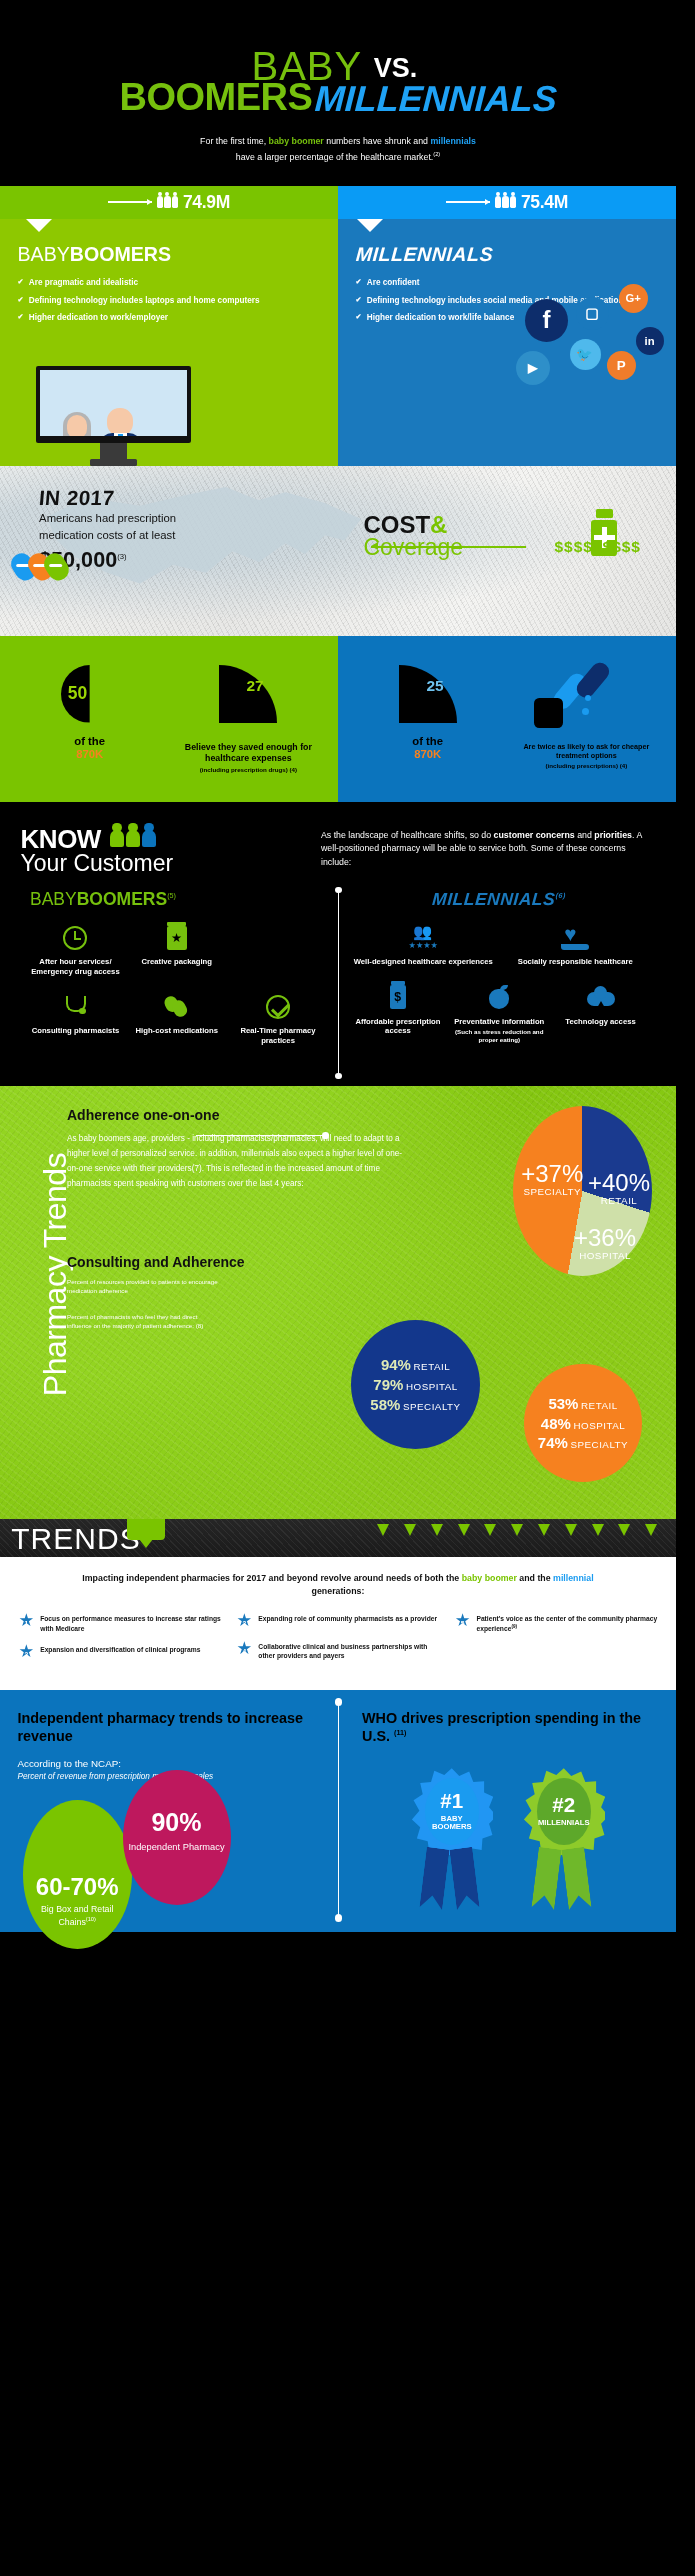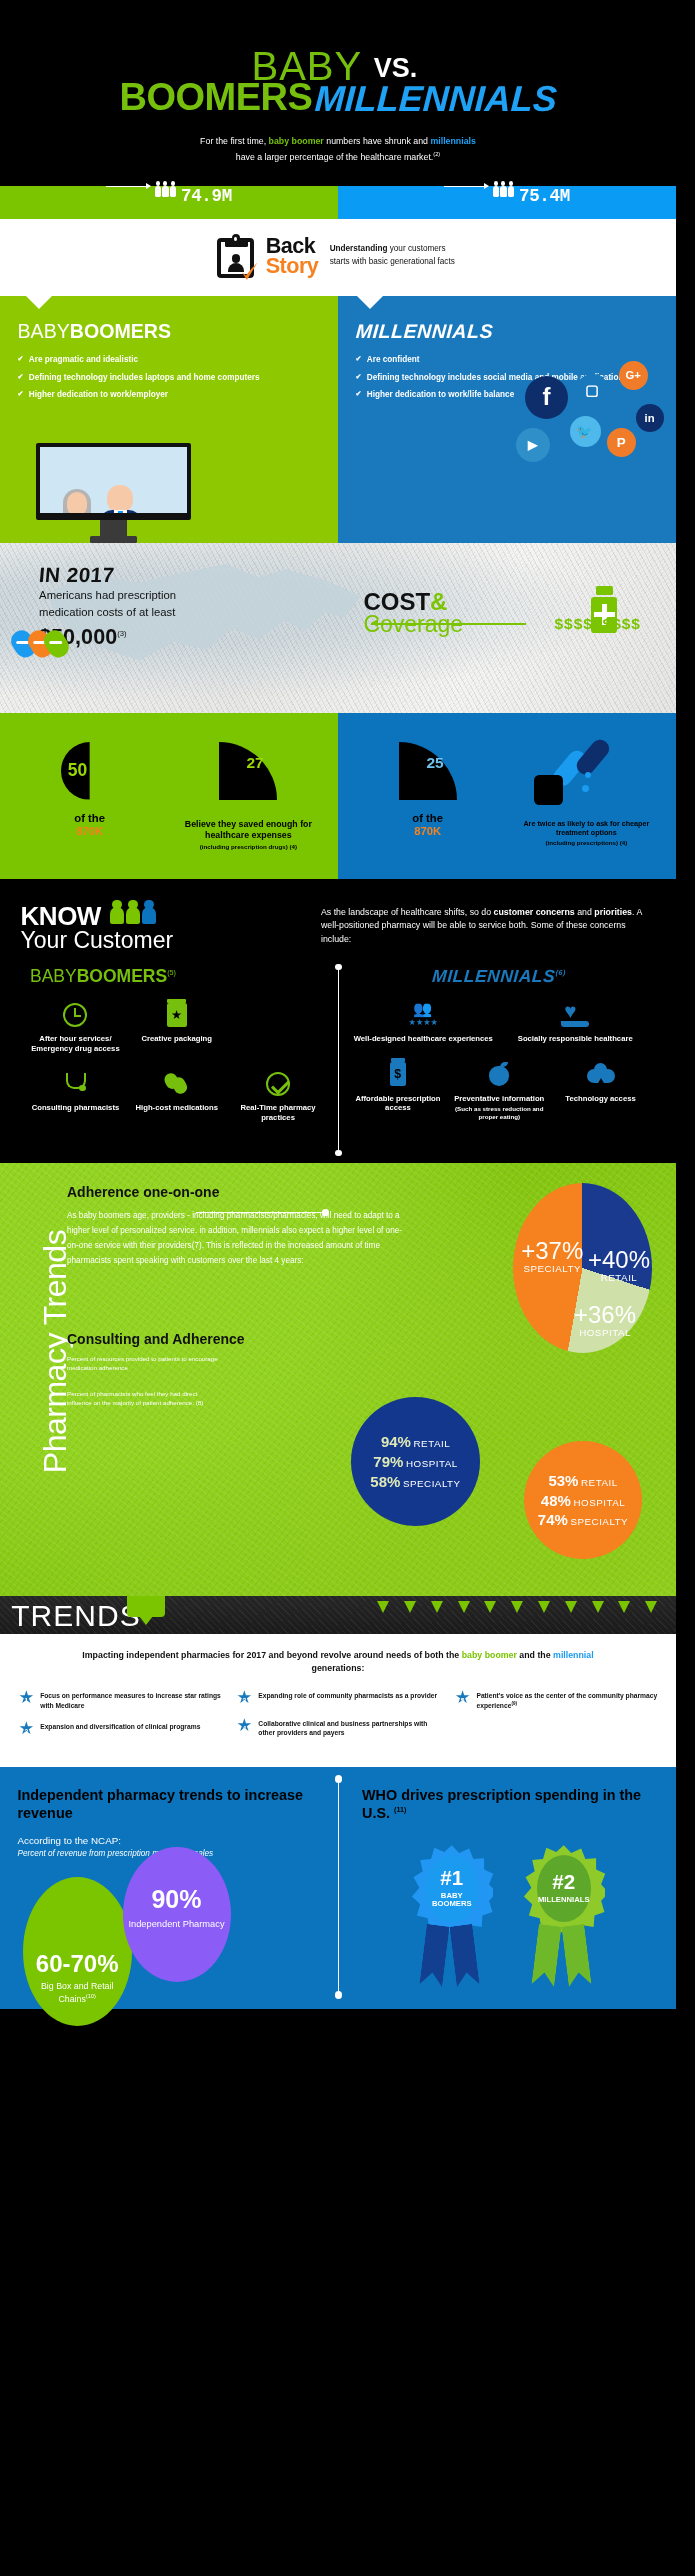--- a/index.html
+++ b/index.html
@@ -25,21 +25,21 @@
             display:inline-block; vertical-align:bottom; font-style:italic;
             transform:skewX(-3deg); }
   .hero-row2 { margin-top:-3.1px; }
   .hero-sub { color:#fff; font-size:8.8px; line-height:1.75; margin-top:19.6px; }
   .hero-sub .g { color:#76c00d; font-weight:700; }
   .hero-sub .b { color:#1fa2f5; font-weight:700; }
   .hero-sub sup { font-size:5.7px; }
 
   
   .popbars { display:flex; height:33px; }
-  .popbar { flex:1; display:flex; align-items:flex-start; justify-content:center; gap:5.2px;font-family:Liberation Mono, monospace; }
+  .popbar { flex:1; display:flex; align-items:center; justify-content:center; gap:5.2px; }
   .popbar.green { background:#7ac400; }
   .popbar.blue  { background:#0a9bf5; }
   .arrowline { width:44px; height:1.5px; background:#fff; position:relative; }
   .arrowline::after { content:""; position:absolute; right:-0.5px; top:-2.6px;
       border-left:5.7px solid #fff; border-top:3.1px solid transparent;
       border-bottom:3.1px solid transparent; }
   .ppl { display:flex; gap:1px; align-items:flex-end; }
   .ppl i { display:block; width:6.2px; height:11.3px; background:#fff;
            border-radius:3.1px 3.1px 1.5px 1.5px; position:relative; }
   .ppl i::before { content:""; position:absolute; top:-4.6px; left:1px; width:4.1px;
@@ -372,21 +372,21 @@
   .rev-h { color:#000000; font-size:14.4px; font-weight:700; line-height:1.25; }
   .rev-h sup{font-size:7.2px;}
   .rev-ncap { color:#fff; font-size:9.8px; margin-top:12.4px; }
   .rev-it { color:#fff; font-size:8.2px; font-style:italic; line-height:1.45; margin-top:2.1px; }
   .ov-green { position:absolute; left:5.2px; top:91px; width:109px; height:149px;
       border-radius:50%; background:#7ac400; text-align:center; padding-top:73px; }
   .ov-green .n { color:#fff; font-size:24px; font-weight:700; }
   .ov-green .t { color:#fff; font-size:8.8px; line-height:1.35; margin-top:3.1px; }
   .ov-green .t sup{font-size:5.7px;}
   .ov-navy { position:absolute; left:105px; top:61px; width:108px; height:135px;
-      border-radius:50%; background:#8b5cf6; text-align:center; padding-top:38px; }
+      border-radius:50%; background:#be185d; text-align:center; padding-top:38px; }
   .ov-navy .n { color:#fff; font-size:25px; font-weight:700; }
   .ov-navy .t { color:#fff; font-size:9.3px; line-height:1.35; margin-top:4.1px; }
   .ribbons { display:flex; gap:24px; justify-content:center; margin-top:23px; }
   .ribbon { width:88px; position:relative; }
   .rb-burst { width:83px; height:87px; position:relative; display:flex;
       align-items:center; justify-content:center;
       clip-path:polygon(50% 0%,59% 9%,71% 4%,76% 16%,89% 15%,89% 28%,100% 33%,95% 45%,
         104% 55%,95% 64%,99% 77%,87% 81%,86% 94%,73% 92%,66% 103%,55% 96%,45% 104%,
         36% 94%,23% 97%,21% 84%,8% 81%,12% 68%,2% 59%,11% 49%,4% 37%,15% 30%,12% 17%,
         25% 16%,29% 3%,41% 8%); }
@@ -447,36 +447,20 @@
       <span class="arrowline"></span>
       <span class="ppl">
           <i></i>
           <i></i>
           <i></i>
         </span>
       <span class="popnum">75.4M</span>
     </div>
   </section>
 
-  <section class="backstory">
-    <div class="clipboard">
-      <div class="clip-body"></div>
-        <div class="clip-top"></div>
-        <div class="clip-bump"></div>
-      <div class="clip-person"></div>
-        <div class="clip-check"></div>
-    </div>
-    <div class="bs-word">
-      <div class="bs-back">Back</div>
-      <div class="bs-story">Story</div>
-    </div>
-    <div class="bs-text">
-      <b>Understanding</b><span> your customers starts with basic generational facts</span>
-    </div>
-  </section>
 
   <section class="compare">
     <div class="cpanel green">
       <div class="notch"></div>
       <div class="chead">
         <span class="light">BABY</span><span class="bold">BOOMERS</span>
       </div>
       <ul class="clist">
         <li>Are pragmatic and idealistic</li>
         <li>Defining technology includes laptops and home computers</li>

